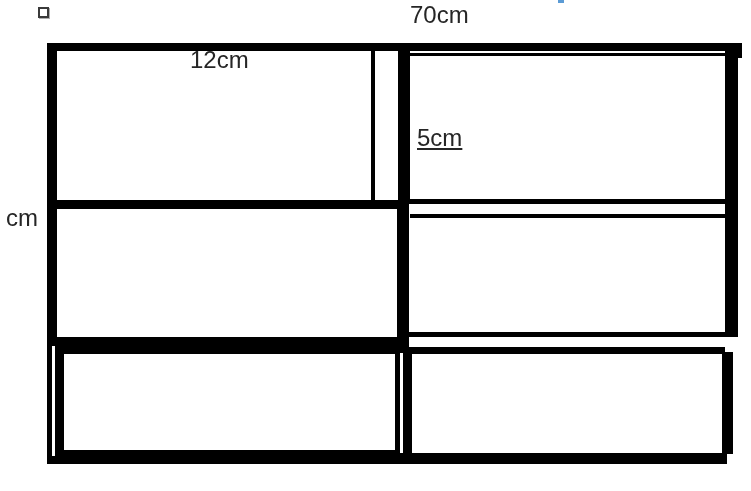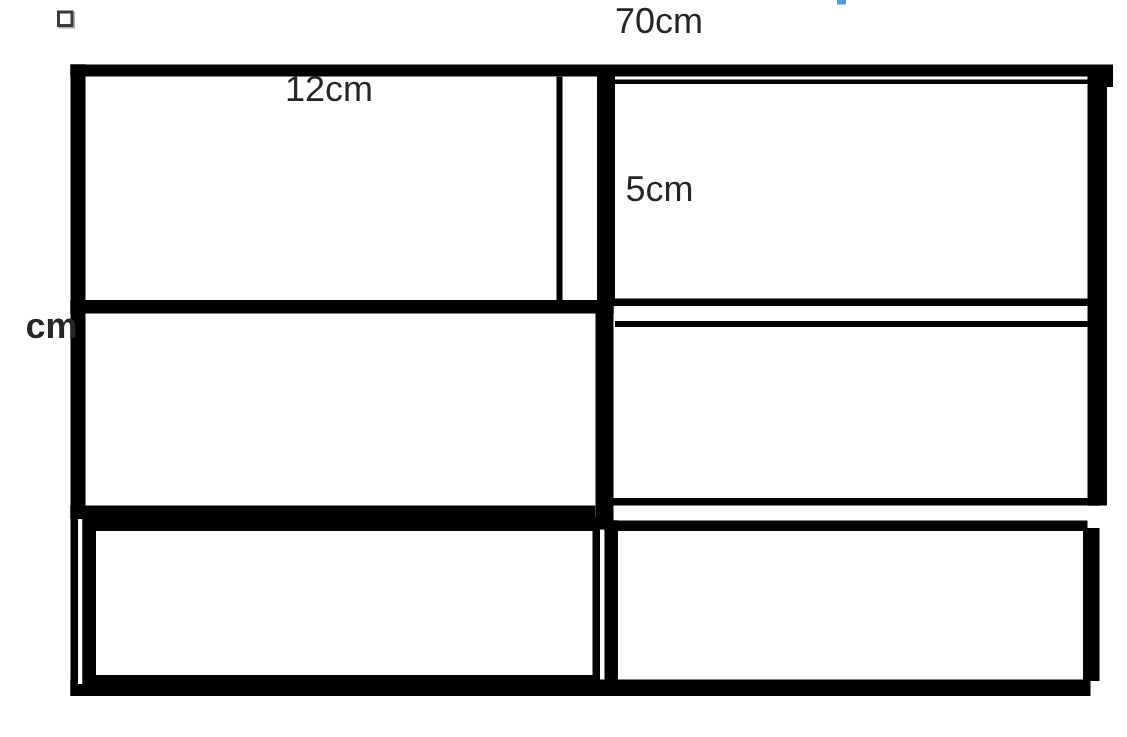--- a/index.html
+++ b/index.html
@@ -63,15 +63,15 @@
   <div class="bar white" style="left:52px;top:346px;width:3px;height:110px;"></div>
   <div class="bar" style="left:55px;top:345px;width:9px;height:113px;"></div>
   <div class="bar" style="left:395px;top:347px;width:5px;height:107px;"></div>
   <div class="bar" style="left:57px;top:450px;width:343px;height:5px;"></div>
   <div class="bar" style="left:403px;top:347px;width:322px;height:7px;"></div>
   <div class="bar" style="left:403px;top:347px;width:9px;height:108px;"></div>
   <div class="bar" style="left:722px;top:352px;width:11px;height:102px;"></div>
 
   <span class="lbl" style="left:410px;top:3px;">70cm</span>
   <span class="lbl" style="left:190px;top:48px;">12cm</span>
-  <span class="lbl" style="left:417px;top:115px;">5cm</span>
-  <span class="lbl" style="left:17px;top:206px;font-weight:bold;">cm</span>
+  <span class="lbl" style="left:417px;top:126px;text-decoration:underline;">5cm</span>
+  <span class="lbl" style="left:6px;top:206px;">cm</span>
 </div>
 
 </body></html>

